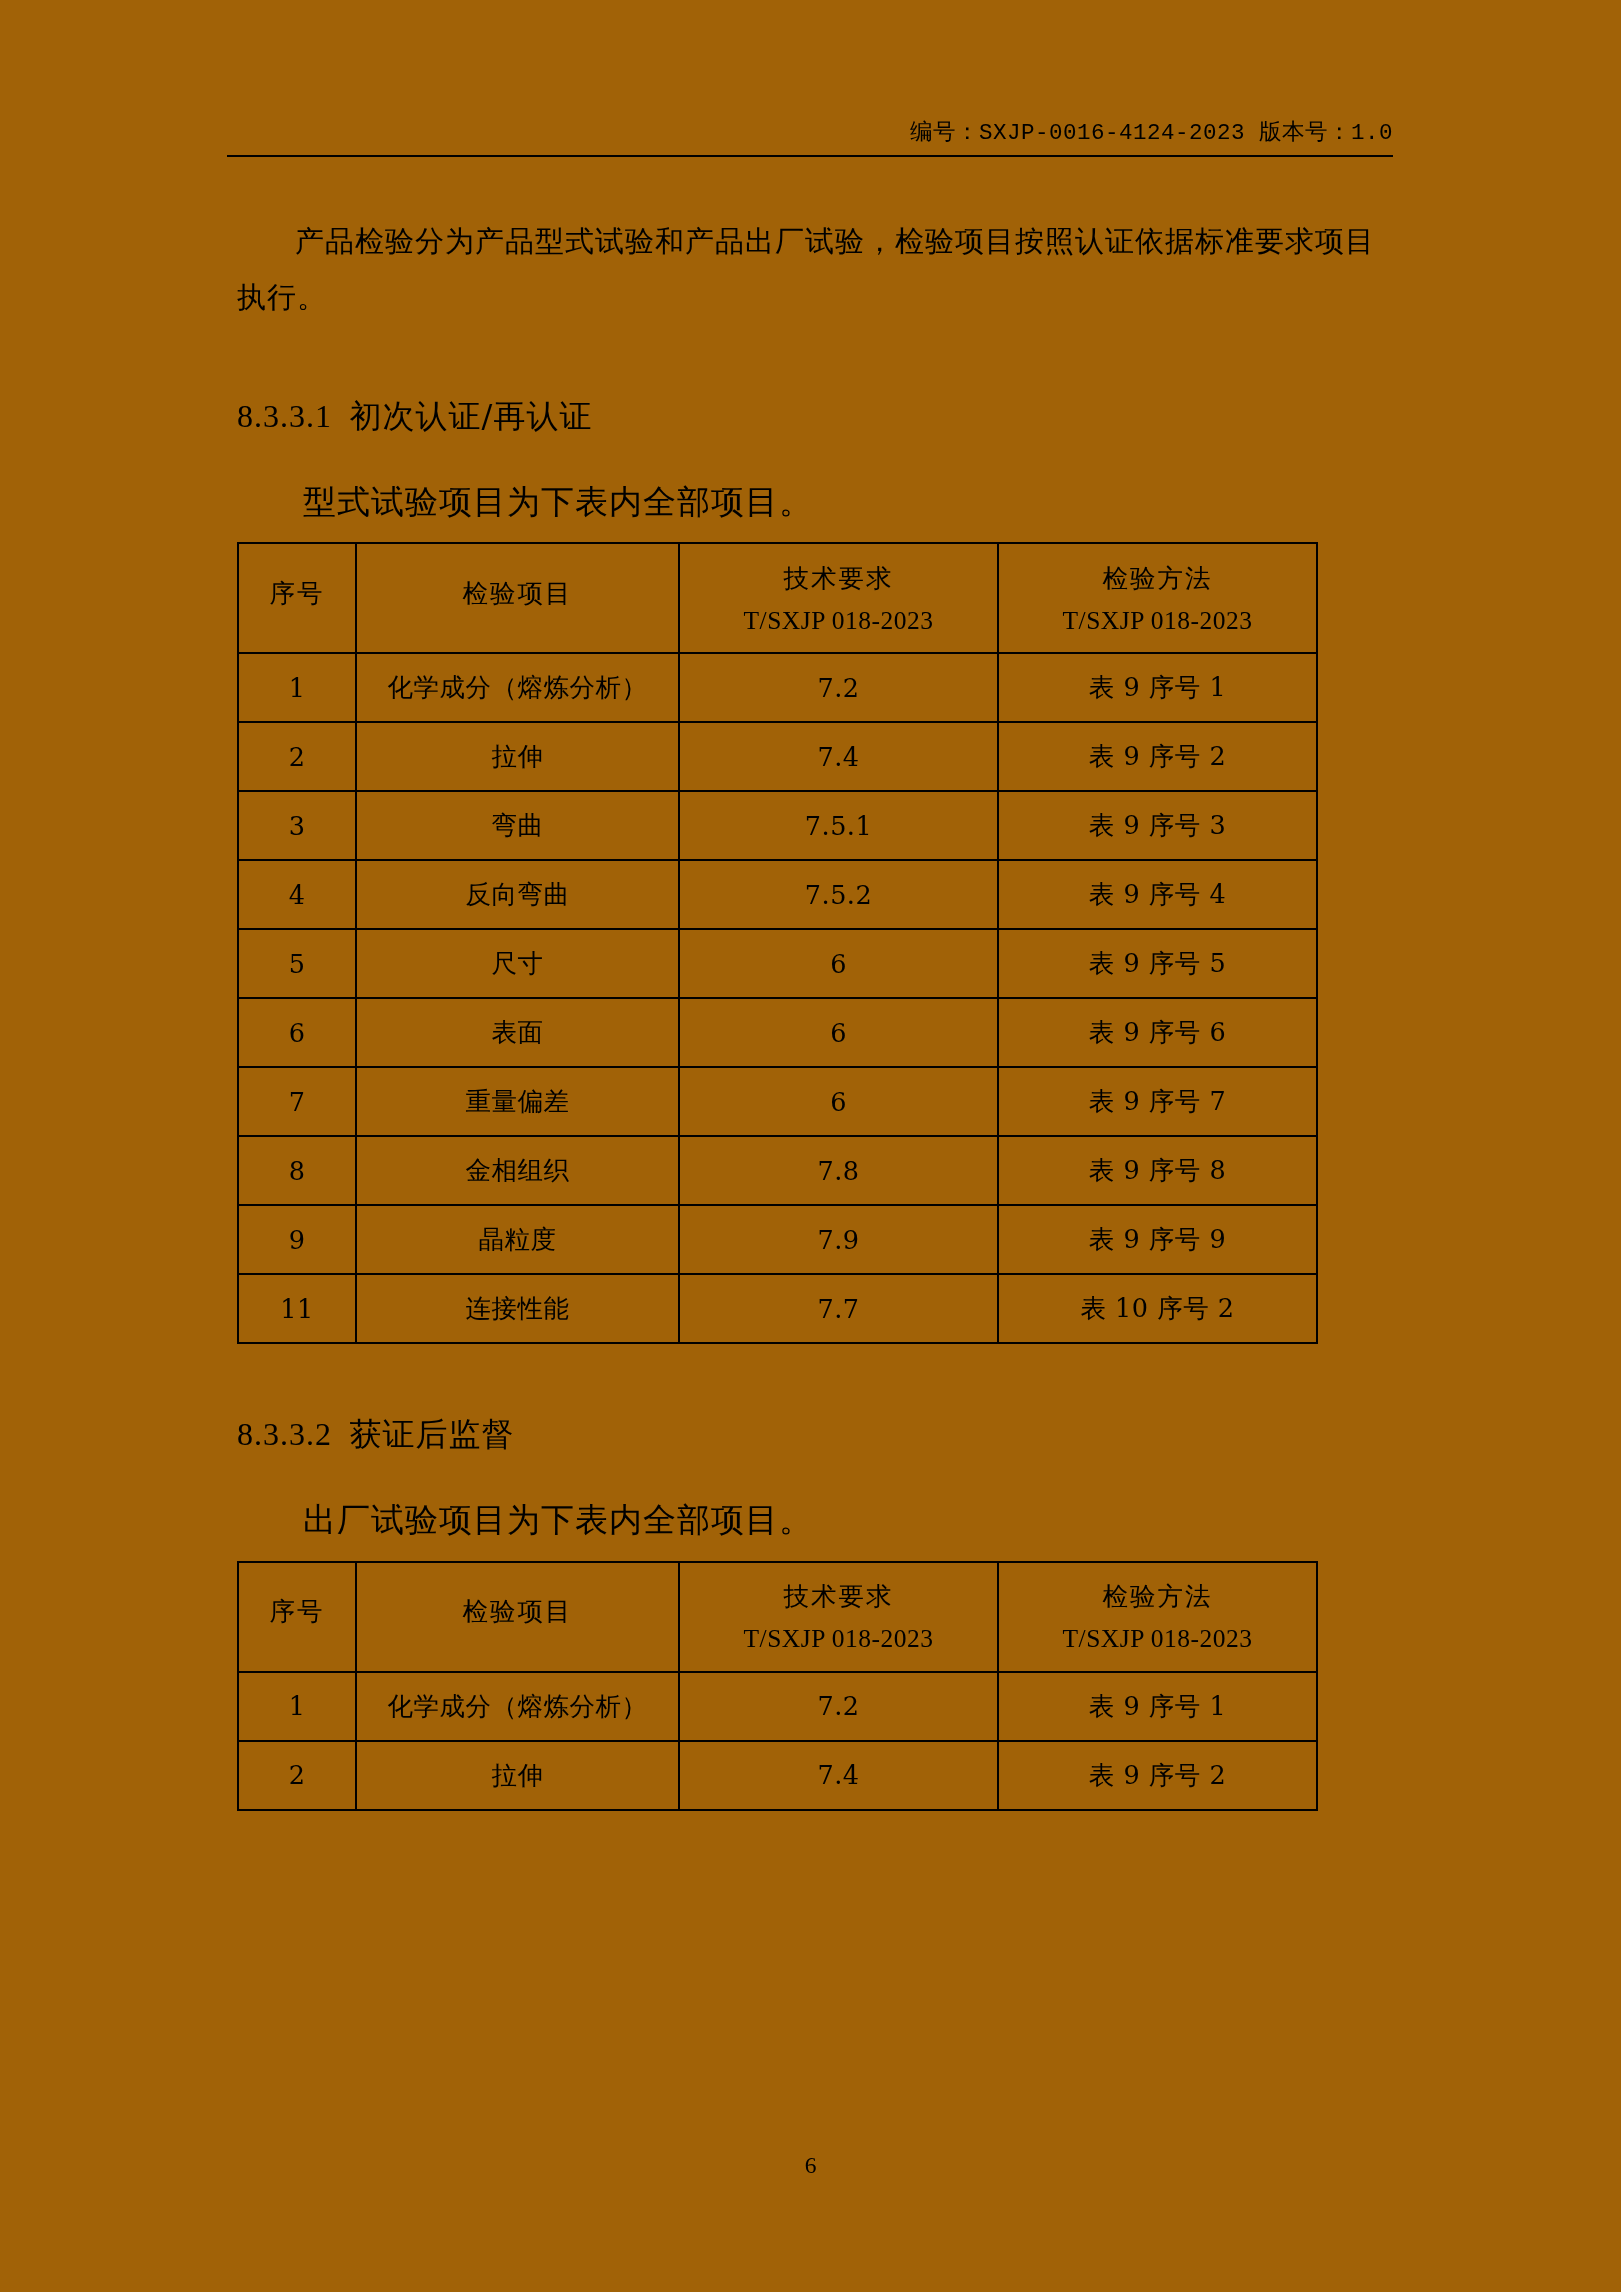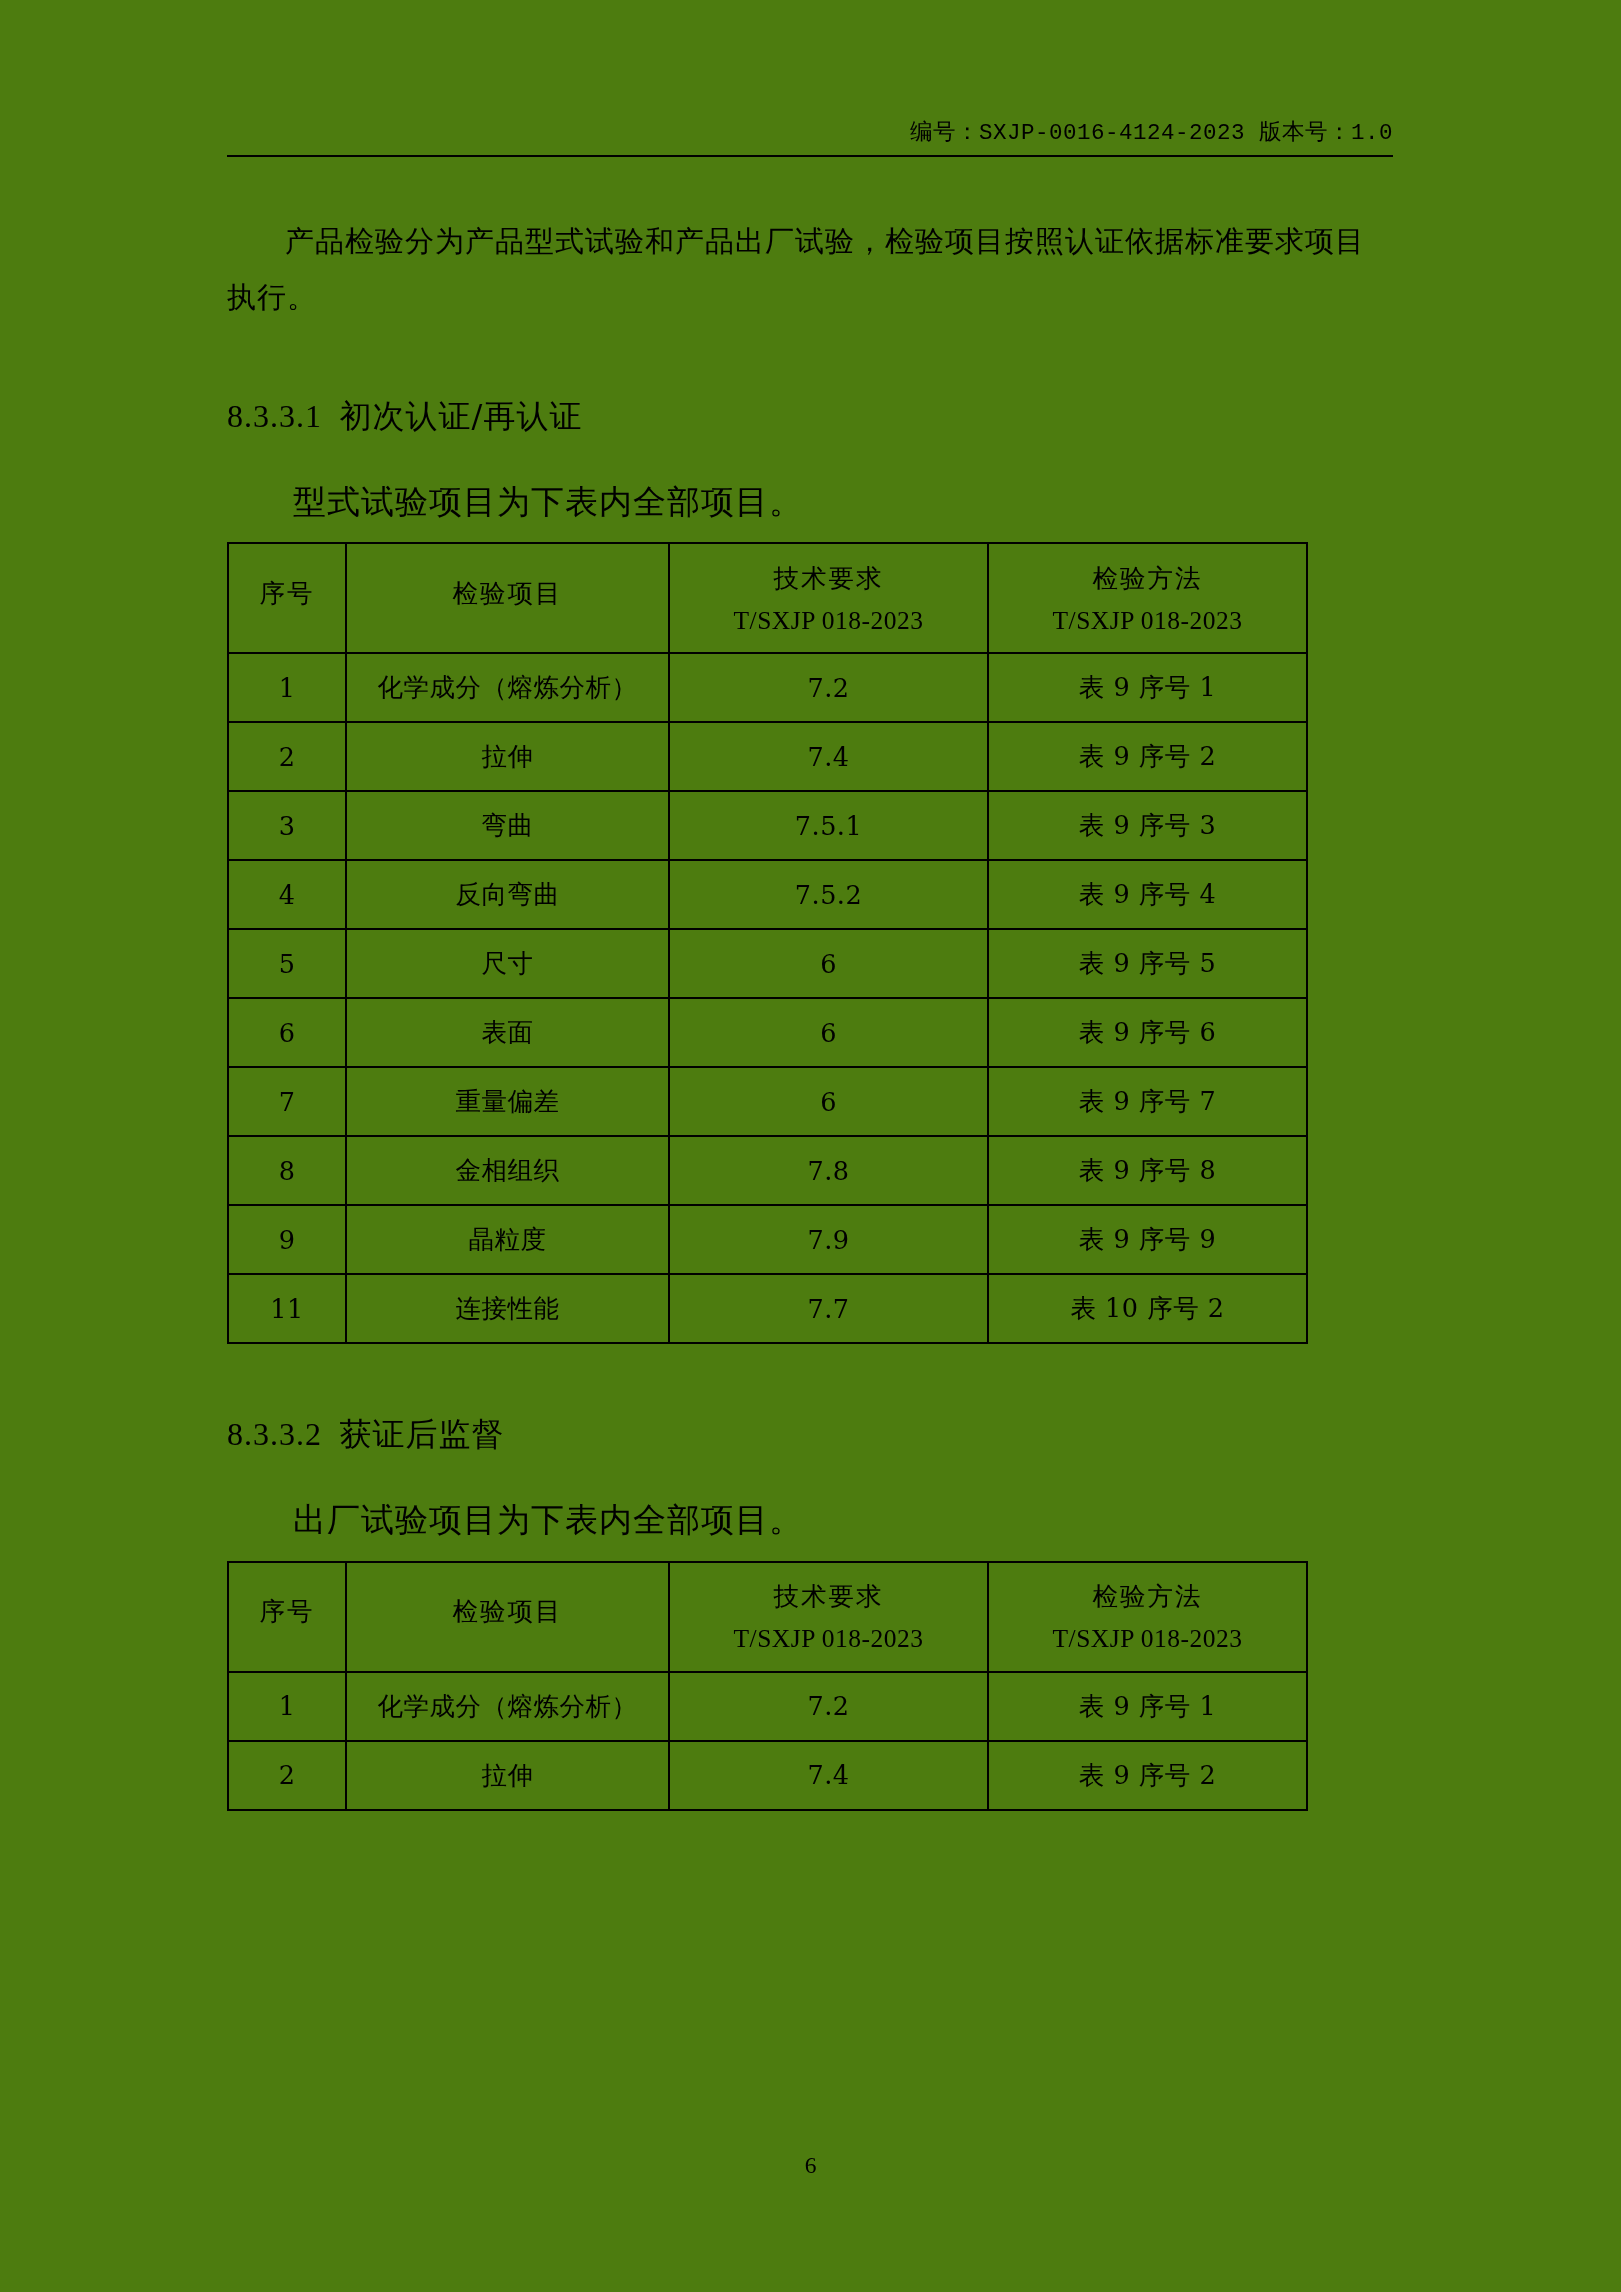--- a/index.html
+++ b/index.html
@@ -5,21 +5,21 @@
   html, body {
     margin: 0;
     padding: 0;
     background: #ffffff;
   }
   .page {
     position: relative;
     width: 1621px;
     height: 2293px;
     margin: 0 auto;
-    background: #4d7c0f;
+    background: #a16207;
     font-family: "Liberation Serif", serif;
     color: #000000;
     box-sizing: border-box;
   }
   .header {
     position: absolute;
     top: 116px;
     left: 227px;
     width: 1166px;
     text-align: right;
@@ -31,21 +31,21 @@
   .header-rule {
     position: absolute;
     top: 155px;
     left: 227px;
     width: 1166px;
     border-bottom: 2px solid #000000;
   }
   .content {
     position: absolute;
     top: 191px;
-    left: 227px;
+    left: 237px;
     width: 1166px;
   }
   .para {
     font-size: 29px;
     line-height: 1.95;
     text-indent: 2em;
     letter-spacing: 1px;
     margin: 0 0 0 0;
     font-family: "DejaVu Serif", "Liberation Serif", serif;
   }

